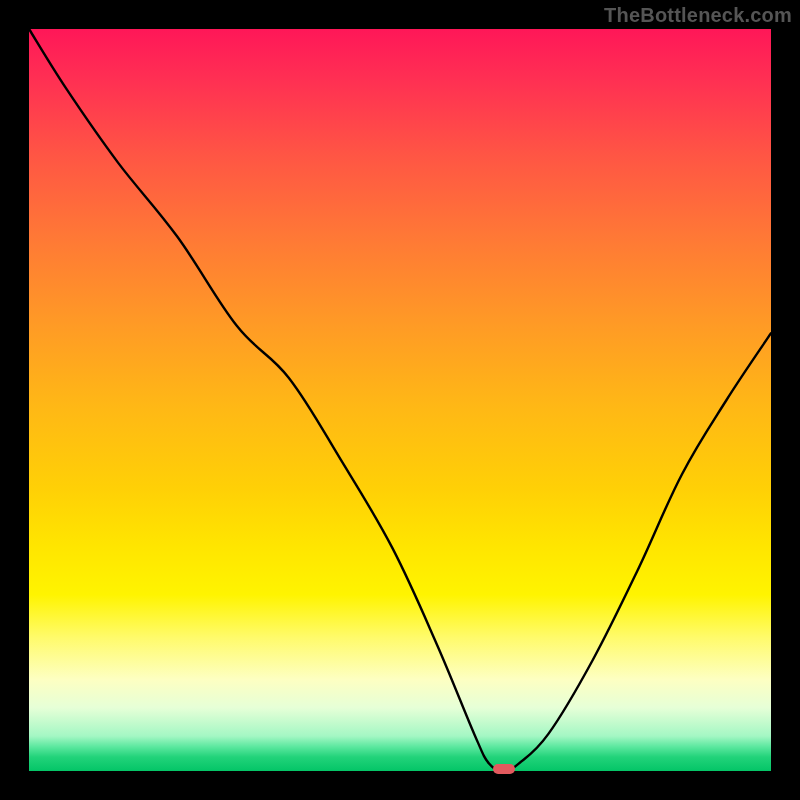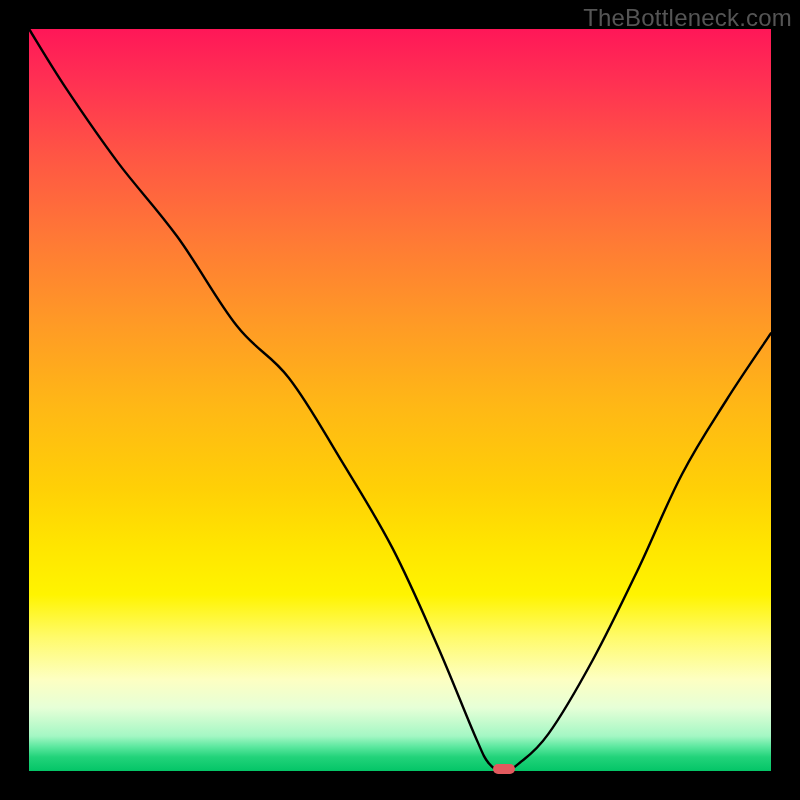--- a/index.html
+++ b/index.html
@@ -15,22 +15,22 @@
     position: relative;
     width: 800px;
     height: 800px;
     background: #000;
   }
   .watermark {
     position: absolute;
     top: 4px;
     right: 8px;
     color: #555;
-    font-size: 24px;
-    font-weight: 400;
+    font-size: 20px;
+    font-weight: 700;
     letter-spacing: 0.2px;
     z-index: 10;
   }
   
   .plot {
     position: absolute;
     left: 29px;
     top: 29px;
     width: 742px;
     height: 742px;

